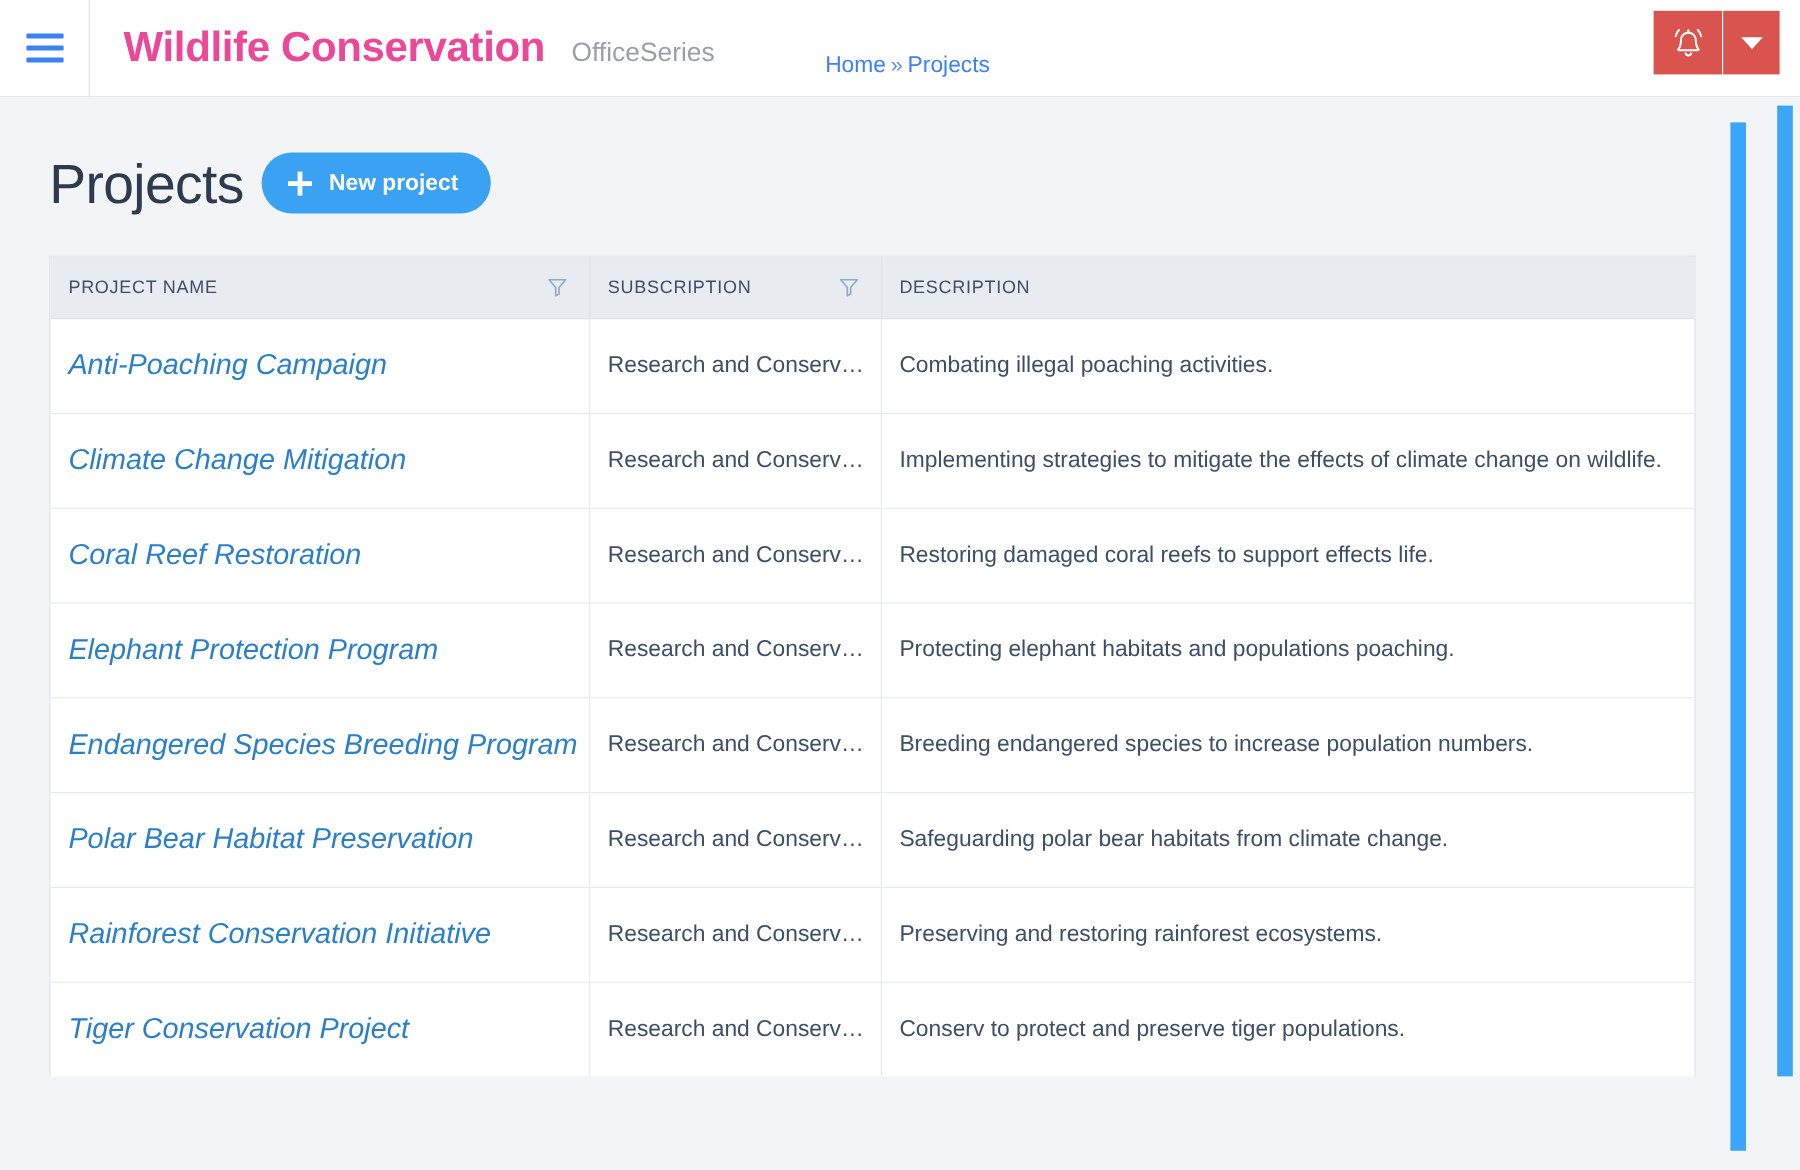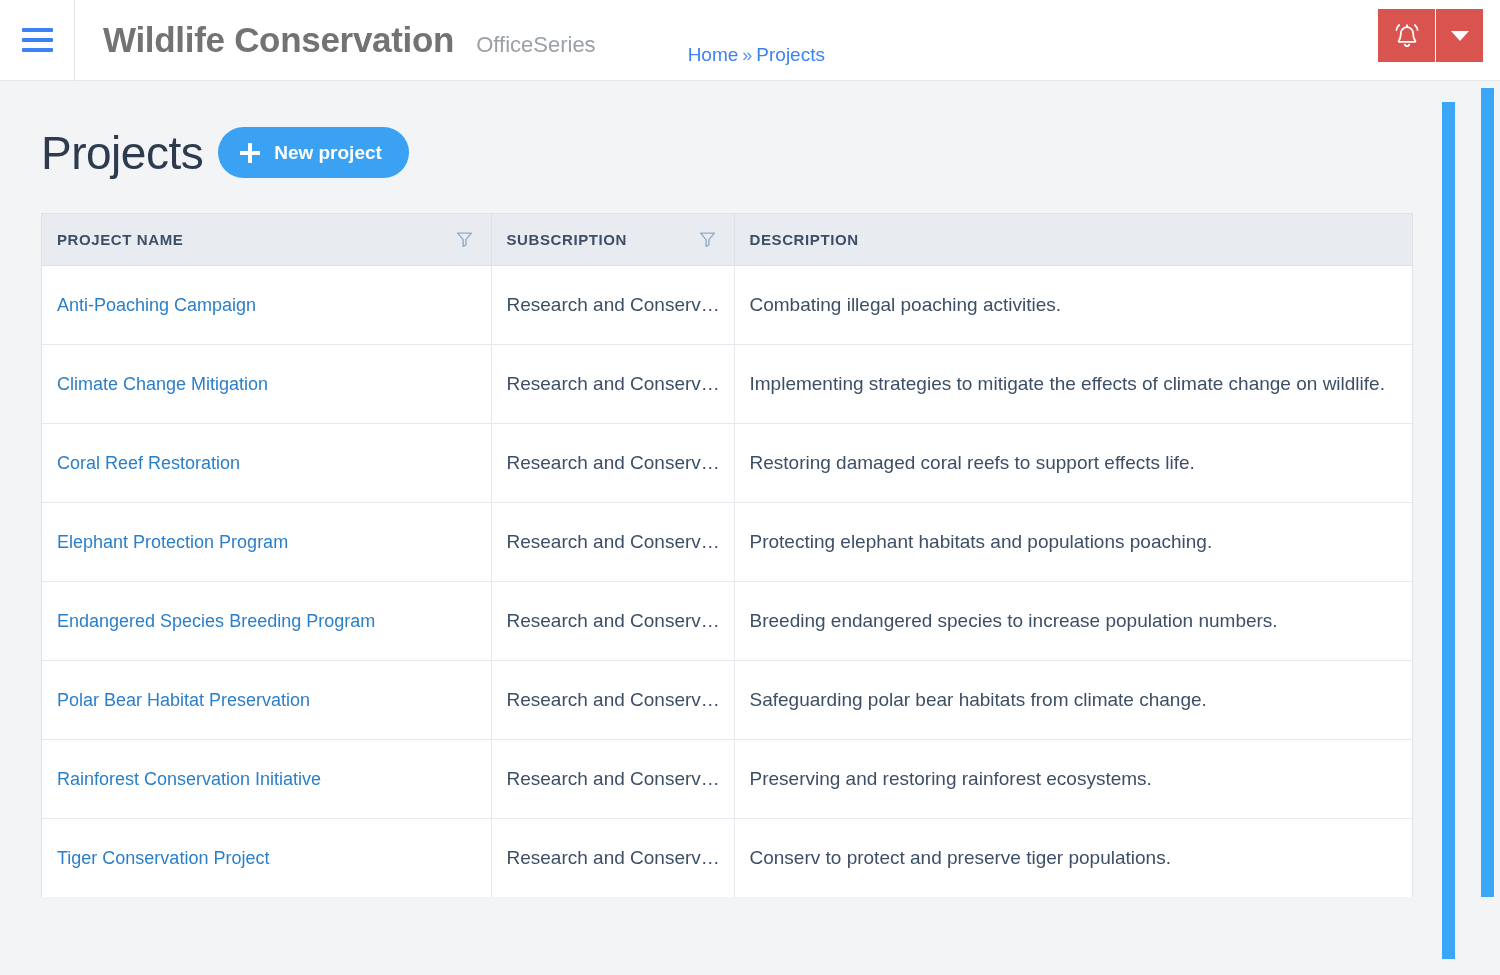--- a/index.html
+++ b/index.html
@@ -47,21 +47,21 @@
     border-radius: 1px;
   }
   .brand-wrap {
     display: flex;
     align-items: baseline;
     padding-left: 28px;
   }
   .brand-title {
     font-size: 35px;
     font-weight: bold;
-    color: #737373;
+    color: #ec4899;
     letter-spacing: -0.3px;
     white-space: nowrap;
   }
   .brand-sub {
     font-size: 22px;
     color: #9aa0a6;
     margin-left: 22px;
     white-space: nowrap;
   }
   .breadcrumb {
@@ -168,21 +168,21 @@
   table.grid col.c-name { width: 449px; }
   table.grid col.c-sub  { width: 243px; }
   table.grid col.c-desc { width: auto; }
 
   table.grid thead th {
     background: #e8ecf1;
     height: 51px;
     padding: 0 0 0 15px;
     text-align: center;
     font-size: 15px;
-    font-weight: bold;
+    font-weight: normal;
     letter-spacing: 0.6px;
     color: #3d4f66;
     border-right: 1px solid #dde2e6;
     border-bottom: 1px solid #dde2e6;
     box-sizing: border-box;
     vertical-align: middle;
   }
   table.grid thead th:last-child { border-right: none; }
   .th-inner {
     display: flex;
@@ -203,22 +203,23 @@
     vertical-align: middle;
     white-space: nowrap;
     overflow: hidden;
     text-overflow: ellipsis;
   }
   table.grid tbody td:last-child { border-right: none; }
   table.grid tbody tr:last-child td { border-bottom: none; }
   .proj-link {
     color: #2a7fc9;
     text-decoration: none;
-    font-size: 18px;
+    font-size: 24px;
     cursor: pointer;
+    font-style: italic;
   }
 
   
   .scrollbar {
     position: absolute;
     width: 13px;
     background: #3ba5f8;
     border-radius: 0;
   }
   .sb-inner { right: 45px; top: 21px;  height: 857px; }

